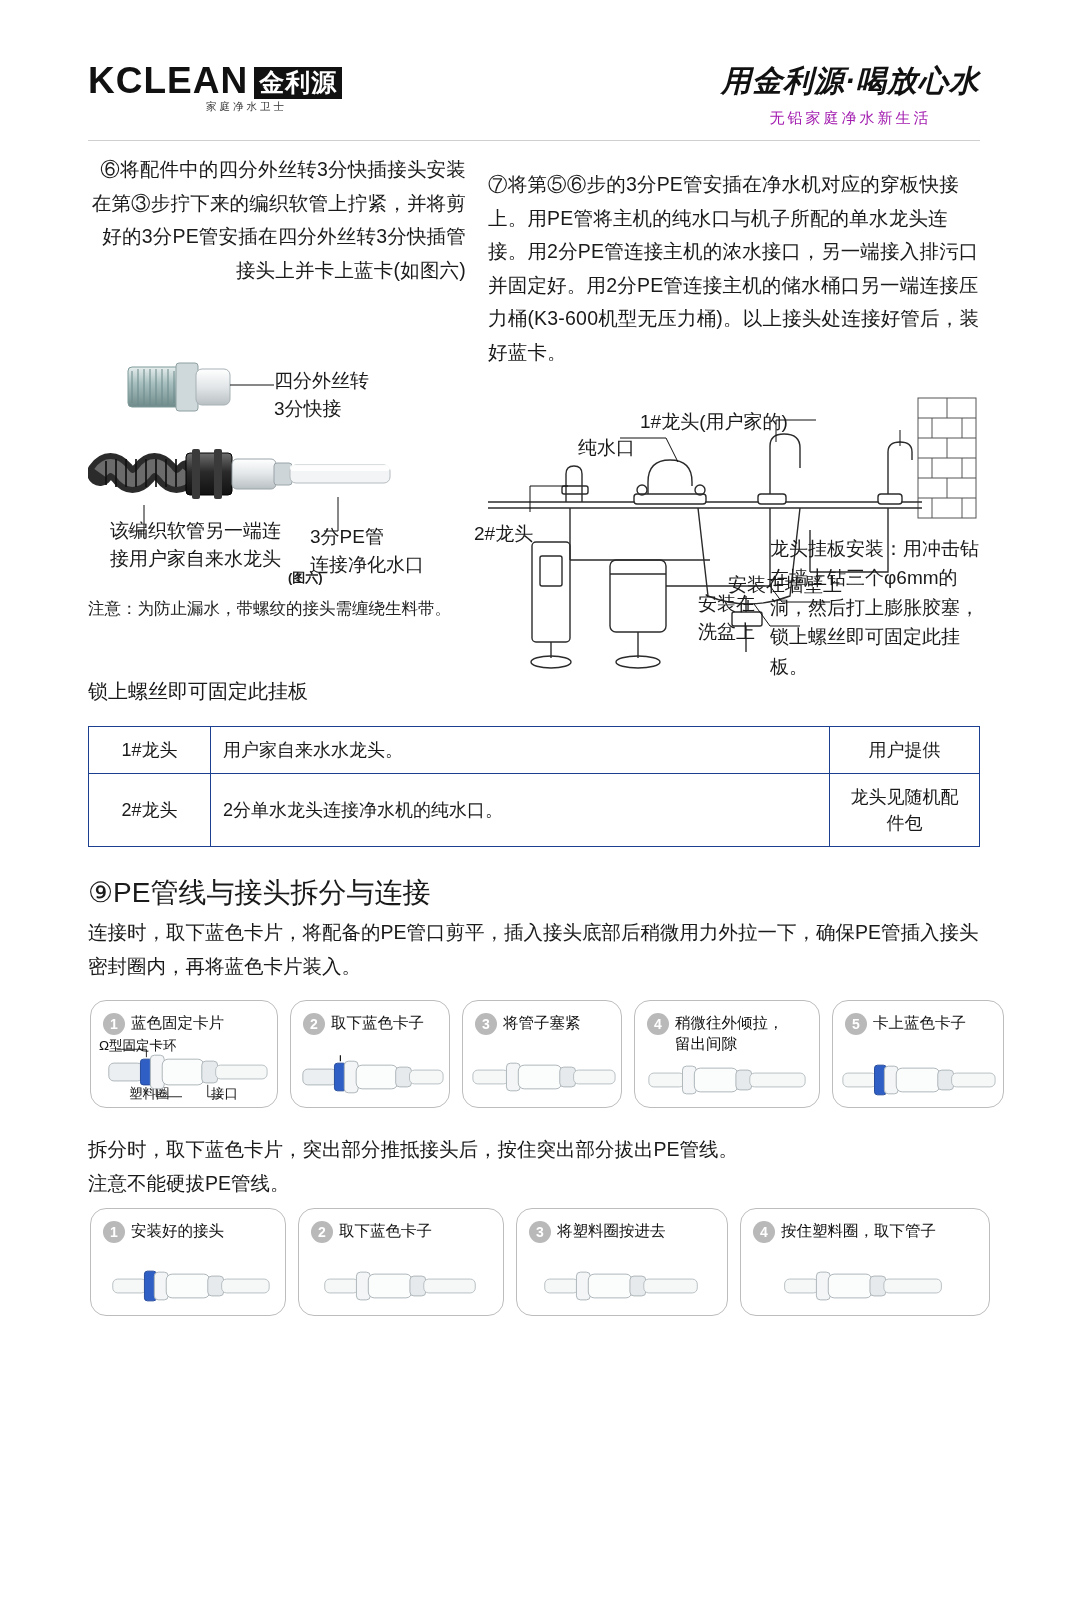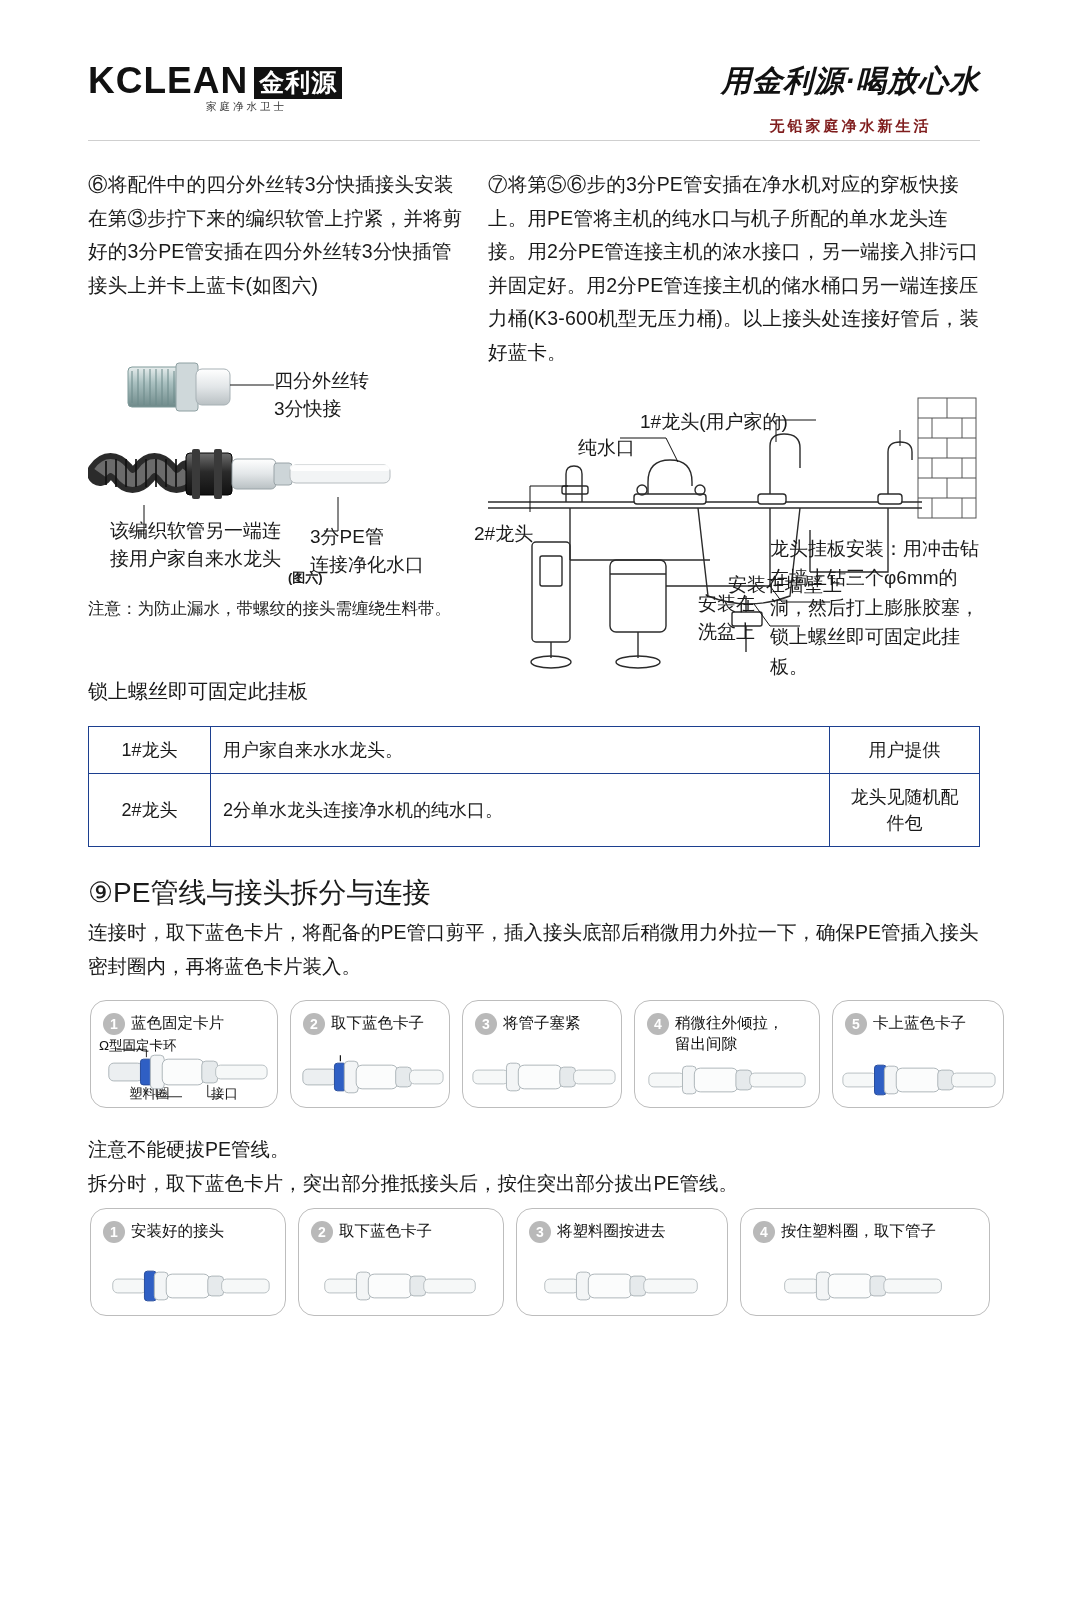--- a/index.html
+++ b/index.html
@@ -48,38 +48,37 @@
   }
   .slogan {
     position: absolute; right: 0; top: 2px;
     text-align: center;
   }
   .slogan-main {
     font-size: 30px; font-weight: bold; color: #111;
     font-style: italic; letter-spacing: 1px; line-height: 1.1;
   }
   .slogan-sub {
-    font-size: 15px; color: #7f1d1d; letter-spacing: 3px;
-    margin-top: 20px;
-    font-weight: bold;
+    font-size: 15px; color: #a21caf; letter-spacing: 3px;
+    margin-top: 12px;
   }
   .header-rule {
     position: absolute; left: 88px; right: 88px; top: 140px;
     border-bottom: 1px solid #cfcfcf;
   }
 
   
   .col {
     position: absolute;
     font-size: 19.5px;
     line-height: 1.72;
     letter-spacing: 0.2px;
     color: #1a1a1a;
   }
-  .col-left { left: 88px; top: 168px; width: 378px; }
+  .col-left { left: 88px; top: 153px; width: 378px; text-align: right; }
   .col-right { left: 488px; top: 168px; width: 492px; }
 
   
   .fig6 {
     position: absolute; left: 88px; top: 355px; width: 392px; height: 290px;
   }
   .fig6 svg { display:block; }
   .fig6-cap {
     position: absolute; left: 200px; top: 214px;
     font-size: 13px; font-weight: bold;
@@ -434,22 +433,22 @@
         <rect x="42" y="8" width="12" height="30" rx="3" fill="#2f5fc4" stroke="#274c9c"></rect>
         <rect x="52" y="9" width="14" height="28" rx="4" fill="#f3f5f6" stroke="#aeb6ba"></rect>
         <rect x="64" y="11" width="44" height="24" rx="6" fill="#fbfcfc" stroke="#aeb6ba"></rect>
         <rect x="106" y="13" width="16" height="20" rx="4" fill="#e6eaec" stroke="#aeb6ba"></rect>
         <rect x="120" y="16" width="44" height="14" rx="5" fill="#f6f8f8" stroke="#b9c0c3"></rect>
       </svg>
     </div>
   </div>
 
   <div class="sec9-para2">
+    <div>拆分时，取下蓝色卡片，突出部分推抵接头后，按住突出部分拔出PE管线。</div>
     <div>注意不能硬拔PE管线。</div>
-    <div>拆分时，取下蓝色卡片，突出部分推抵接头后，按住突出部分拔出PE管线。</div>
   </div>
 
   <div class="cardrow row2">
     <div class="card" style="width:196px;">
       <div class="num">1</div>
       <div class="ctitle">安装好的接头</div>
       <svg class="art" viewBox="0 0 196 50" width="196" height="50">
         <rect x="22" y="18" width="34" height="14" rx="5" fill="#f6f8f8" stroke="#b9c0c3"></rect>
         <rect x="54" y="10" width="12" height="30" rx="3" fill="#2f5fc4" stroke="#274c9c"></rect>
         <rect x="64" y="11" width="14" height="28" rx="4" fill="#f3f5f6" stroke="#aeb6ba"></rect>

